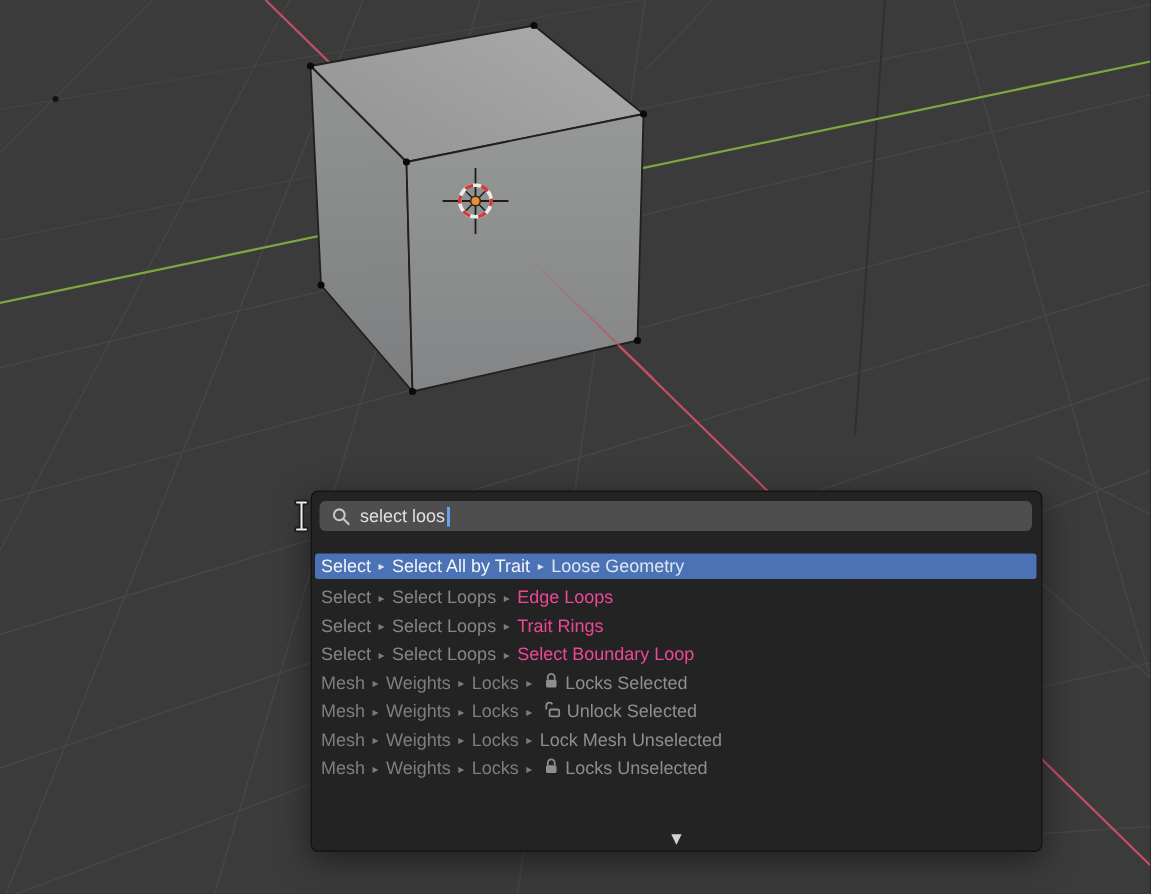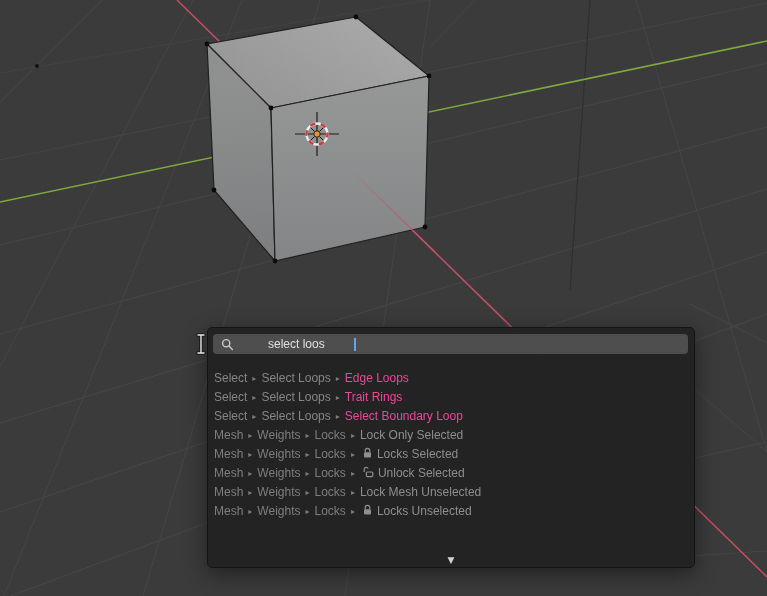--- a/index.html
+++ b/index.html
@@ -14,21 +14,21 @@
   .popup{
     position:absolute;left:207px;top:327px;width:488px;height:241px;
     background:rgba(34,34,34,0.97);
     border:1px solid #141414;border-radius:5px;
     box-shadow:0 6px 22px rgba(0,0,0,0.45);
     box-sizing:border-box;
   }
   .search-field{
     position:absolute;left:5px;top:6px;right:6px;height:20px;
     background:#4e4e4e;border-radius:4px;
-    display:flex;align-items:center;gap:28px;
+    display:flex;align-items:center;
   }
   .search-field .mag{flex:0 0 auto;margin:0 6px 0 8px;}
   .search-field .query{
     font-size:12px;color:#e0e0e0;white-space:pre;line-height:20px;
   }
   .caret{
     display:inline-block;width:2px;height:13px;background:#63a3f1;
     vertical-align:-2px;margin-left:1px;
   }
   .results{position:absolute;left:2px;top:41px;right:3px;}
@@ -147,24 +147,24 @@
     <div class="search-field">
       <svg class="mag" width="13" height="13" viewBox="0 0 13 13">
         <circle cx="5.2" cy="5.2" r="3.6" fill="none" stroke="#c9c9c9" stroke-width="1.4"></circle>
         <line x1="8" y1="8" x2="11.4" y2="11.4" stroke="#c9c9c9" stroke-width="1.4" stroke-linecap="round"></line>
       </svg>
       <span class="query">select loos</span>
         <span class="caret"></span>
     </div>
 
     <div class="results">
+        <div class="row highlighted"><span class="seg">Select</span><span class="sep">▸</span><span class="seg">Select All by Trait</span><span class="sep">▸</span><span class="label">Loose Geometry</span></div>
         <div class="row normal"><span class="seg">Select</span><span class="sep">▸</span><span class="seg">Select Loops</span><span class="sep">▸</span><span class="label">Edge Loops</span></div>
         <div class="row normal"><span class="seg">Select</span><span class="sep">▸</span><span class="seg">Select Loops</span><span class="sep">▸</span><span class="label">Trait Rings</span></div>
         <div class="row normal"><span class="seg">Select</span><span class="sep">▸</span><span class="seg">Select Loops</span><span class="sep">▸</span><span class="label">Select Boundary Loop</span></div>
-        <div class="row disabled"><span class="seg">Mesh</span><span class="sep">▸</span><span class="seg">Weights</span><span class="sep">▸</span><span class="seg">Locks</span><span class="sep">▸</span><span class="label">Lock Only Selected</span></div>
         <div class="row disabled"><span class="seg">Mesh</span><span class="sep">▸</span><span class="seg">Weights</span><span class="sep">▸</span><span class="seg">Locks</span><span class="sep">▸</span><svg class="licon" width="11" height="12" viewBox="0 0 11 12">
             <path d="M3.2,5.2 V3.6 a2.3,2.3 0 0 1 4.6,0 V5.2" fill="none" stroke="#8f8f8f" stroke-width="1.2"></path>
             <rect x="2" y="5.2" width="7" height="5.2" rx="1" fill="#8f8f8f"></rect>
           </svg><span class="label">Locks Selected</span></div>
         <div class="row disabled"><span class="seg">Mesh</span><span class="sep">▸</span><span class="seg">Weights</span><span class="sep">▸</span><span class="seg">Locks</span><span class="sep">▸</span><svg class="licon" width="12" height="12" viewBox="0 0 12 12">
             <path d="M2.2,6 V3.4 a2.1,2.1 0 0 1 4,-0.8" fill="none" stroke="#8f8f8f" stroke-width="1.2"></path>
             <rect x="4.4" y="6" width="6.4" height="4.6" rx="1" fill="none" stroke="#8f8f8f" stroke-width="1.2"></rect>
           </svg><span class="label">Unlock Selected</span></div>
         <div class="row disabled"><span class="seg">Mesh</span><span class="sep">▸</span><span class="seg">Weights</span><span class="sep">▸</span><span class="seg">Locks</span><span class="sep">▸</span><span class="label">Lock Mesh Unselected</span></div>
         <div class="row disabled"><span class="seg">Mesh</span><span class="sep">▸</span><span class="seg">Weights</span><span class="sep">▸</span><span class="seg">Locks</span><span class="sep">▸</span><svg class="licon" width="11" height="12" viewBox="0 0 11 12">

